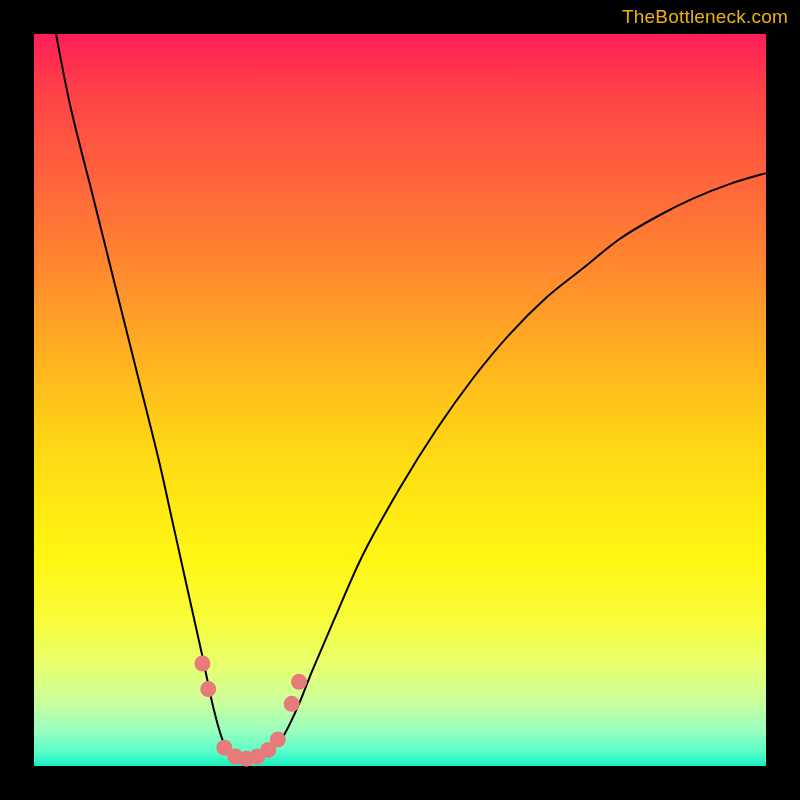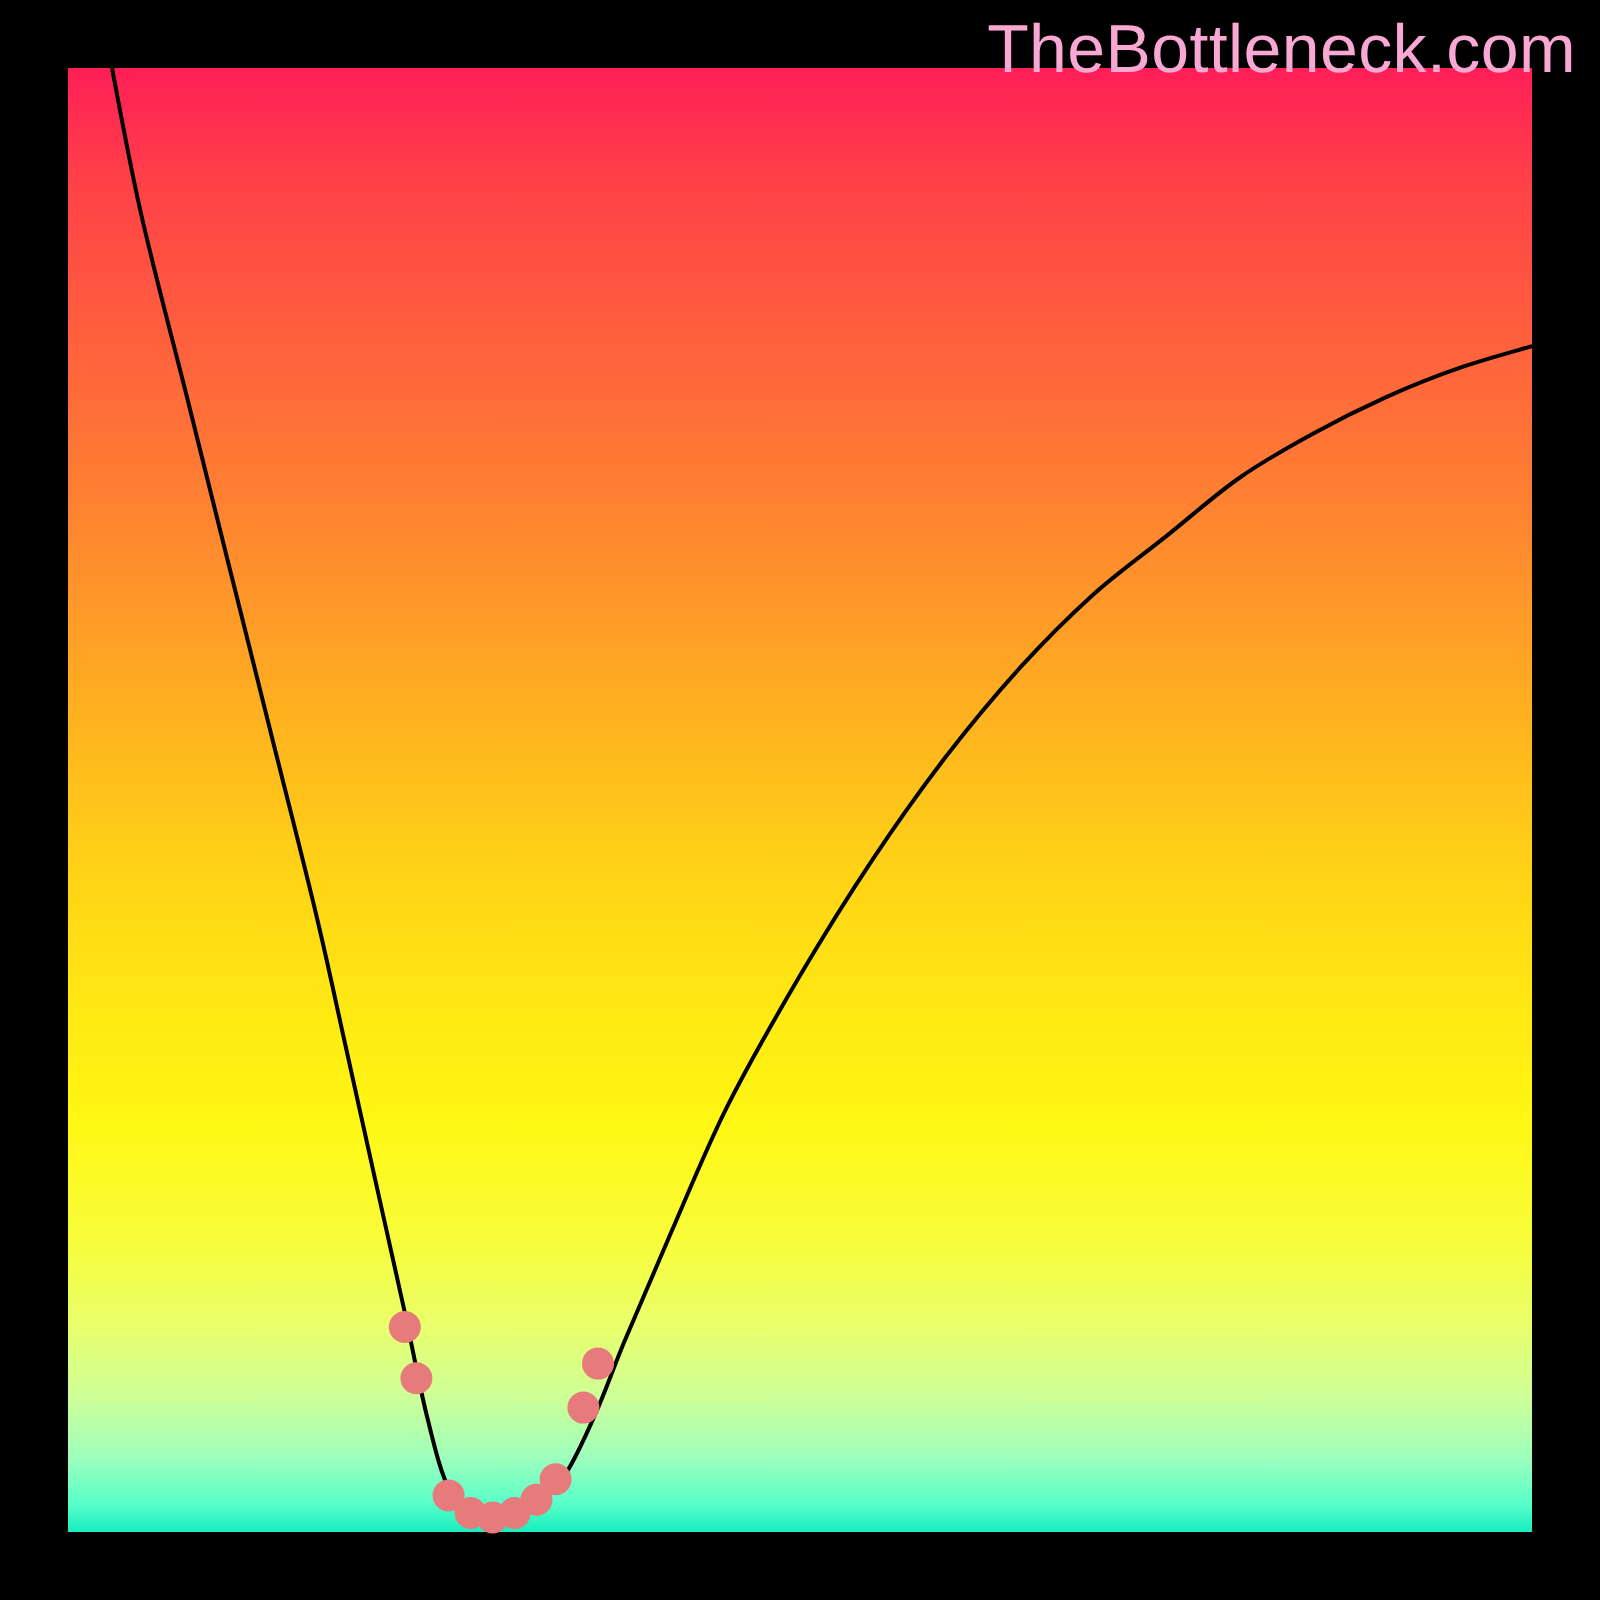--- a/index.html
+++ b/index.html
@@ -40,22 +40,22 @@
       #ccff9a 91%,
       #9cffbd 95%,
       #5affc9 98%,
       #18eec0 100%
     );
   }
   .watermark {
     position: absolute;
     top: 6px;
     right: 12px;
-    color: #f9a8d4;
-    font-size: 34px;
+    color: #eab308;
+    font-size: 19px;
     font-weight: 400;
     letter-spacing: 0.2px;
     user-select: none;
   }
   svg.overlay {
     position: absolute;
     top: 34px;
     left: 34px;
     width: 732px;
     height: 732px;

